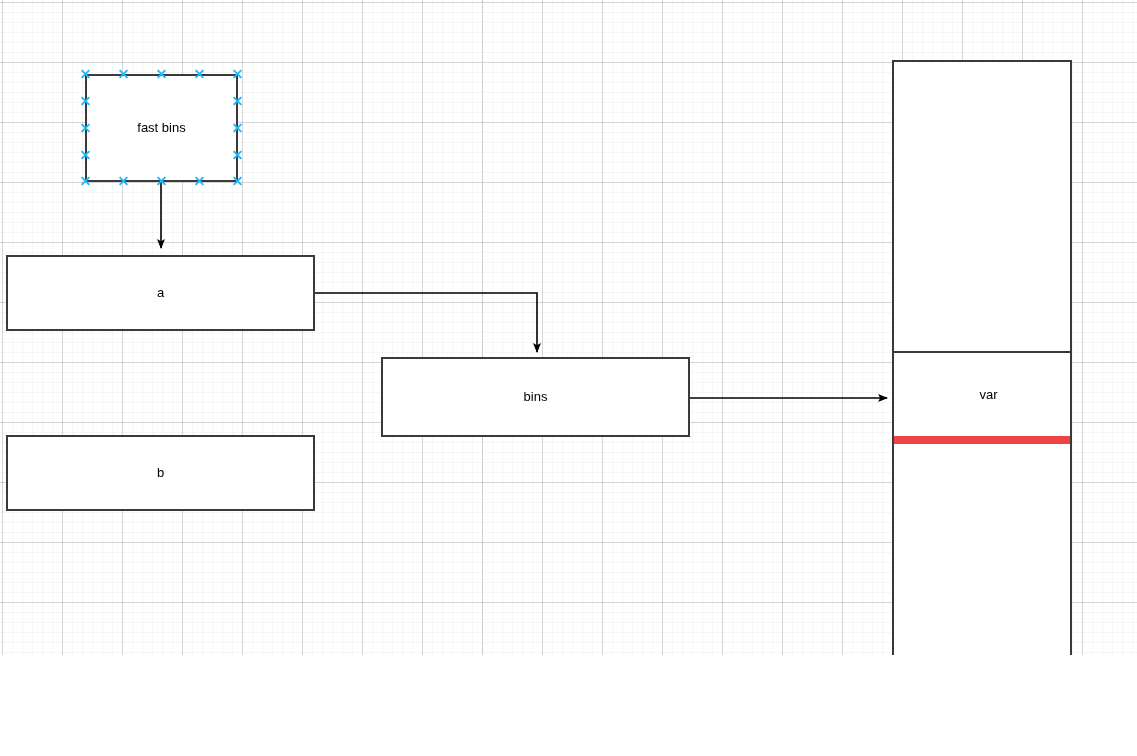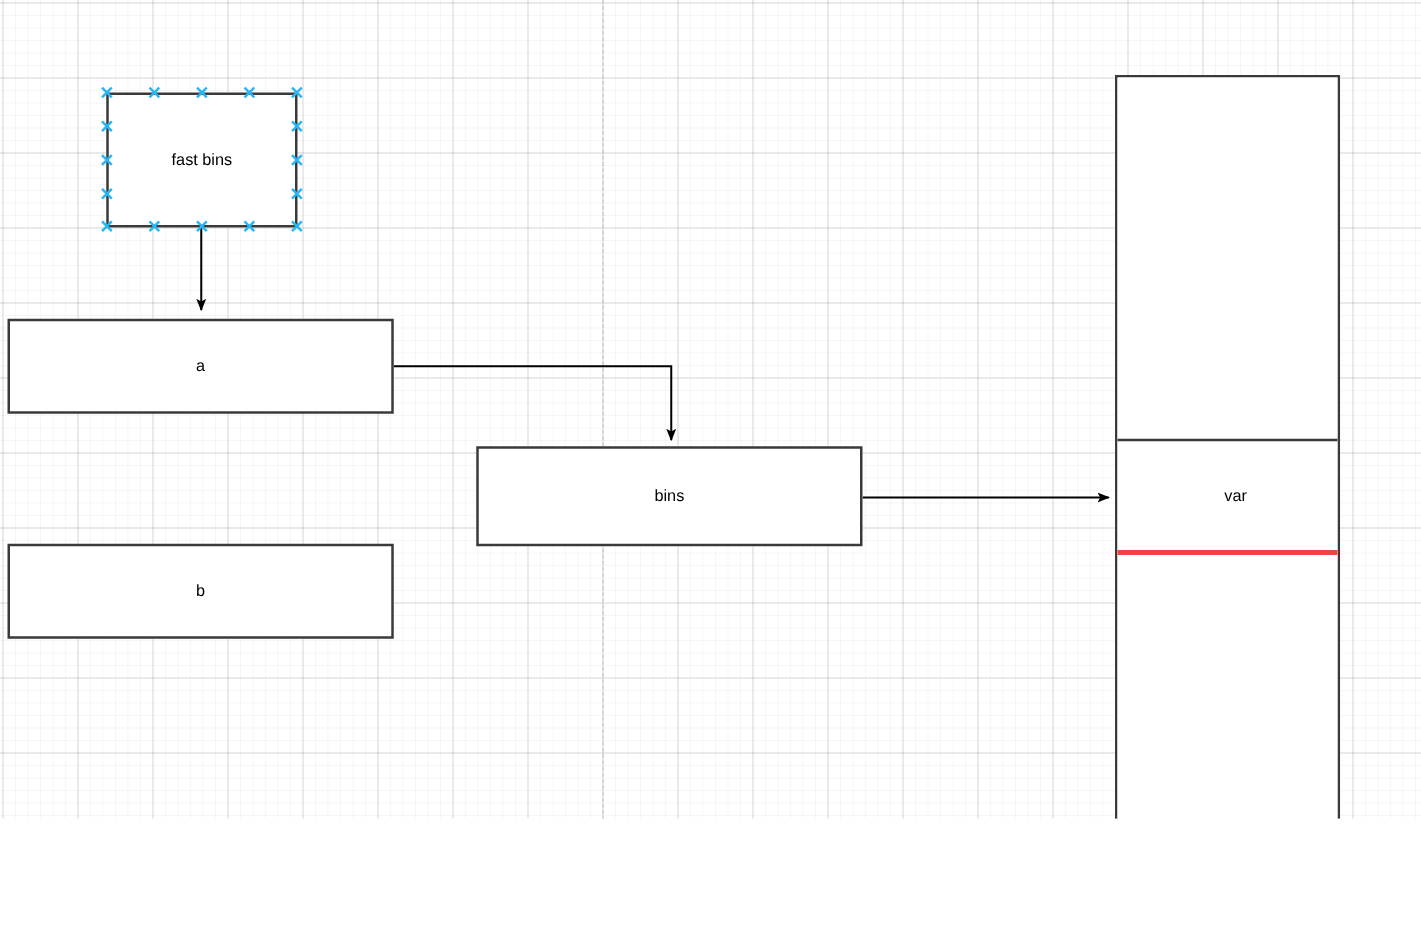--- a/index.html
+++ b/index.html
@@ -92,21 +92,21 @@
   }
   .var-cell {
     box-sizing: border-box;
     background: #ffffff;
     display: flex;
     align-items: center;
     justify-content: center;
     width: 100%;
   }
   .var-cell.divider-top { border-top: 2px solid #3a3a3a; }
-  .var-cell.divider-bottom { border-bottom: 4px solid #ef4444; padding-left: 13px; }
+  .var-cell.divider-bottom { border-bottom: 8px solid #ef4444; padding-left: 13px; }
 </style>
 </head>
 <body>
 
 <div id="canvas" style="width: 1137px; height: 655px;">
 
   <div class="pagebreak" id="pagebreak" style="left: 482px; height: 756px; border-left-color: rgb(200, 200, 200);"></div>
 
   <svg class="edge-layer" width="1137" height="756">
     <defs>

